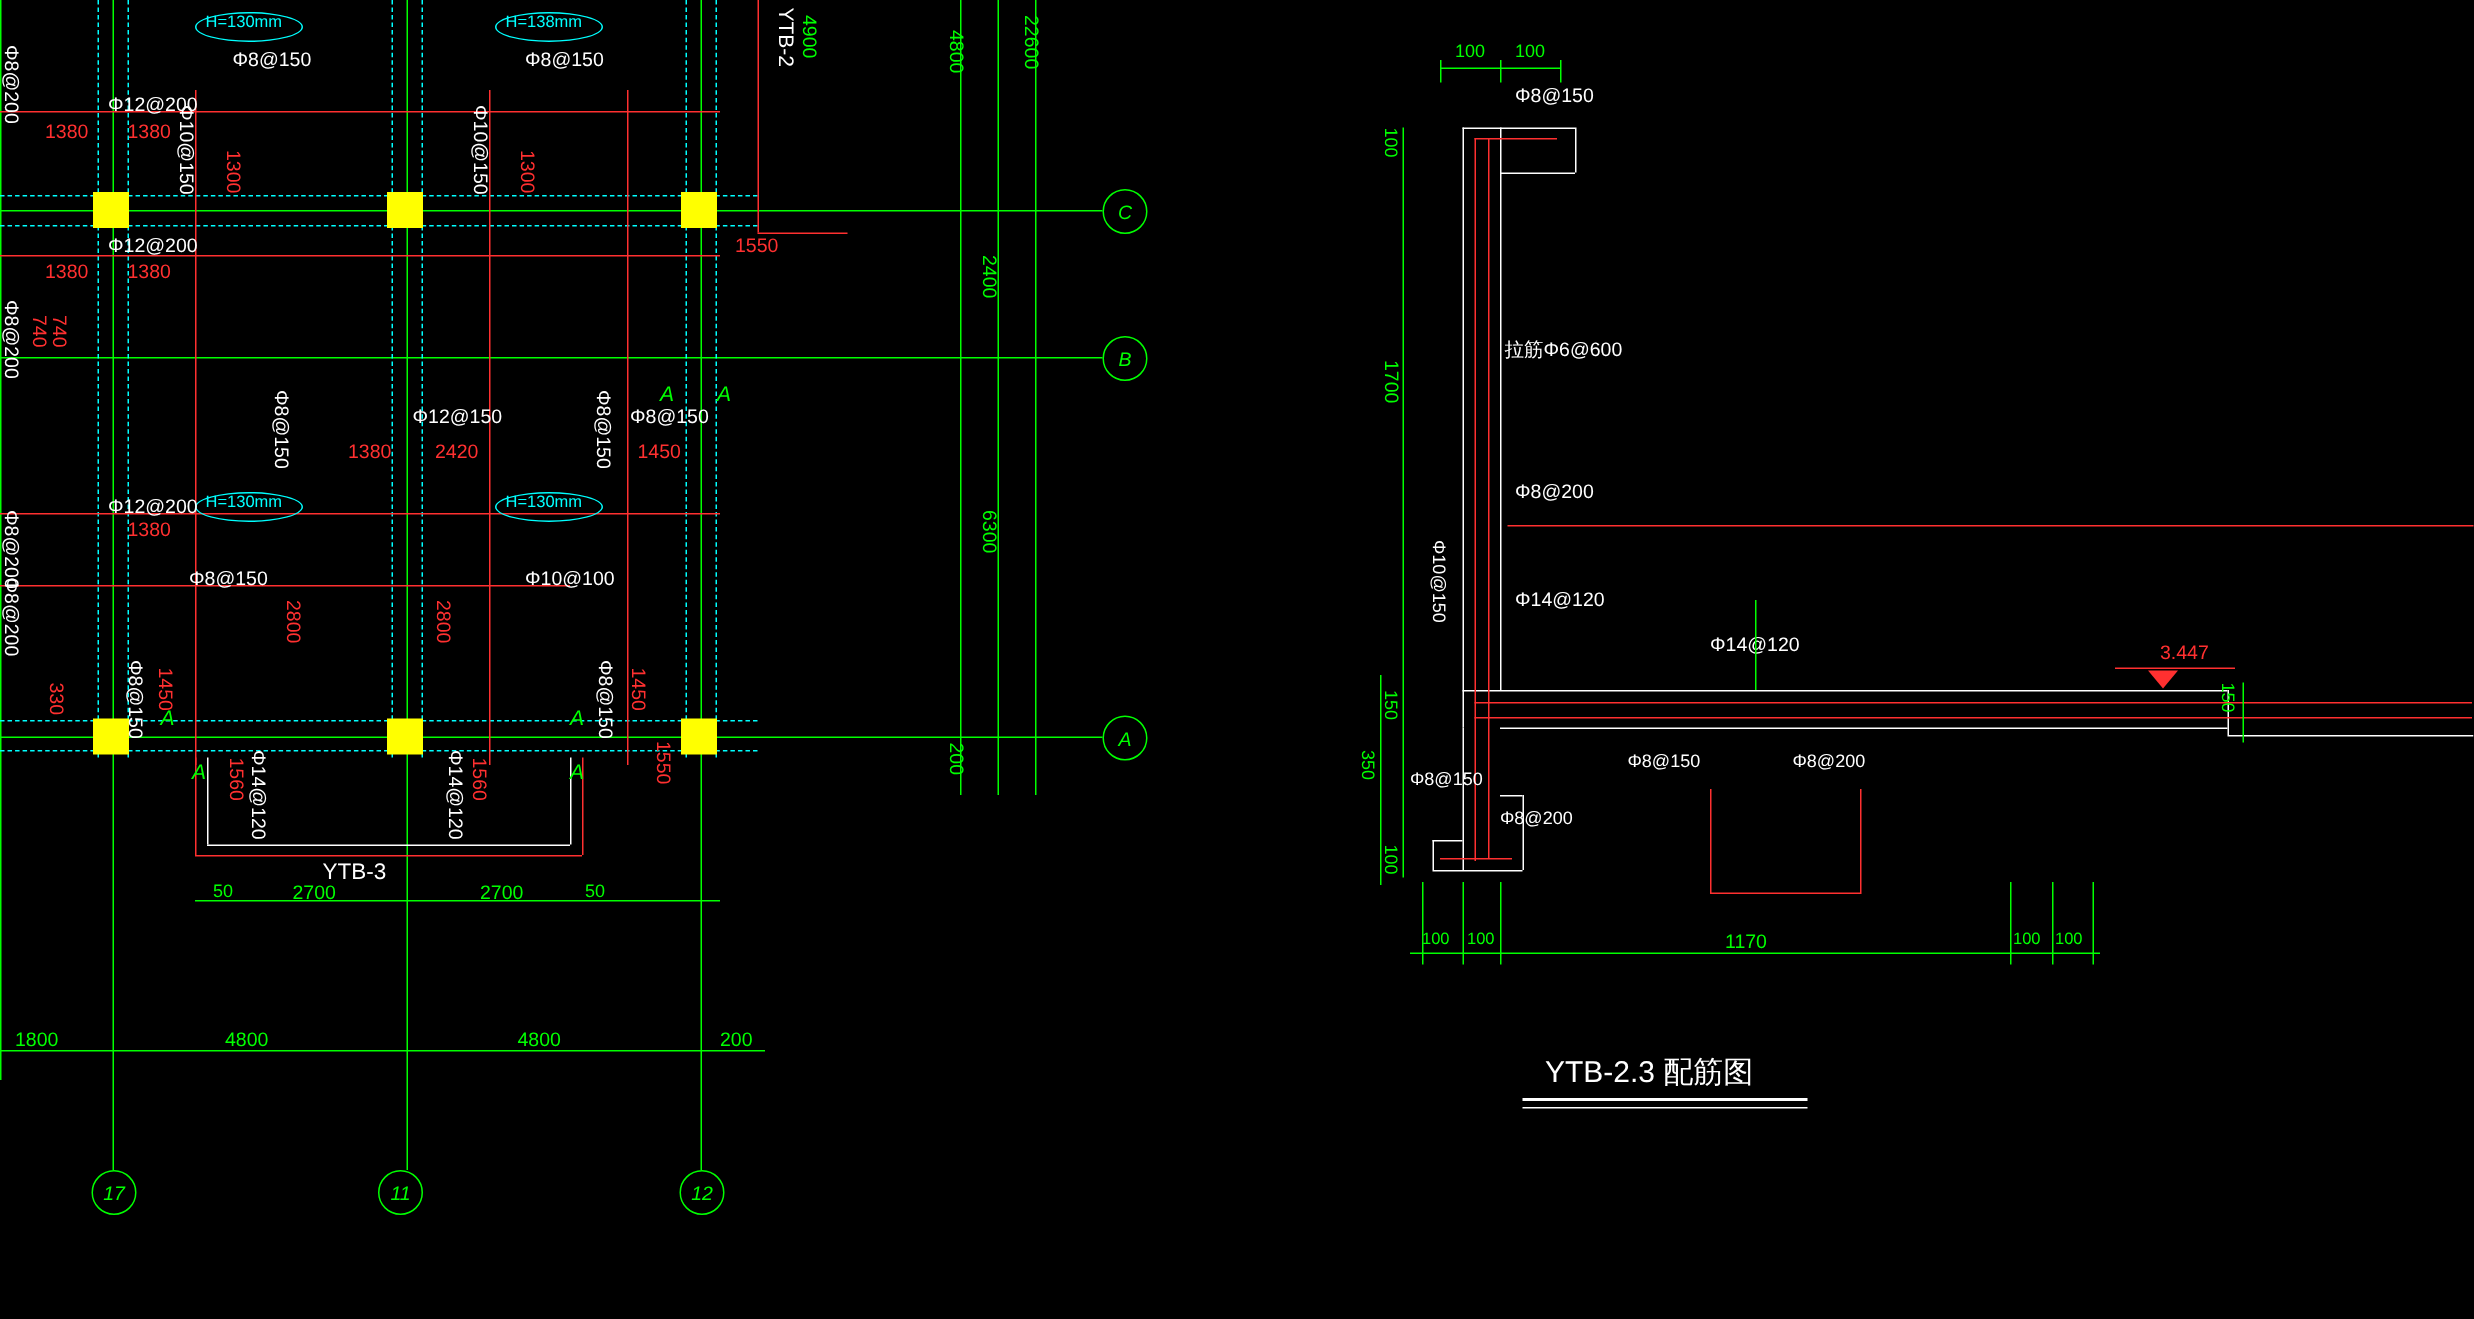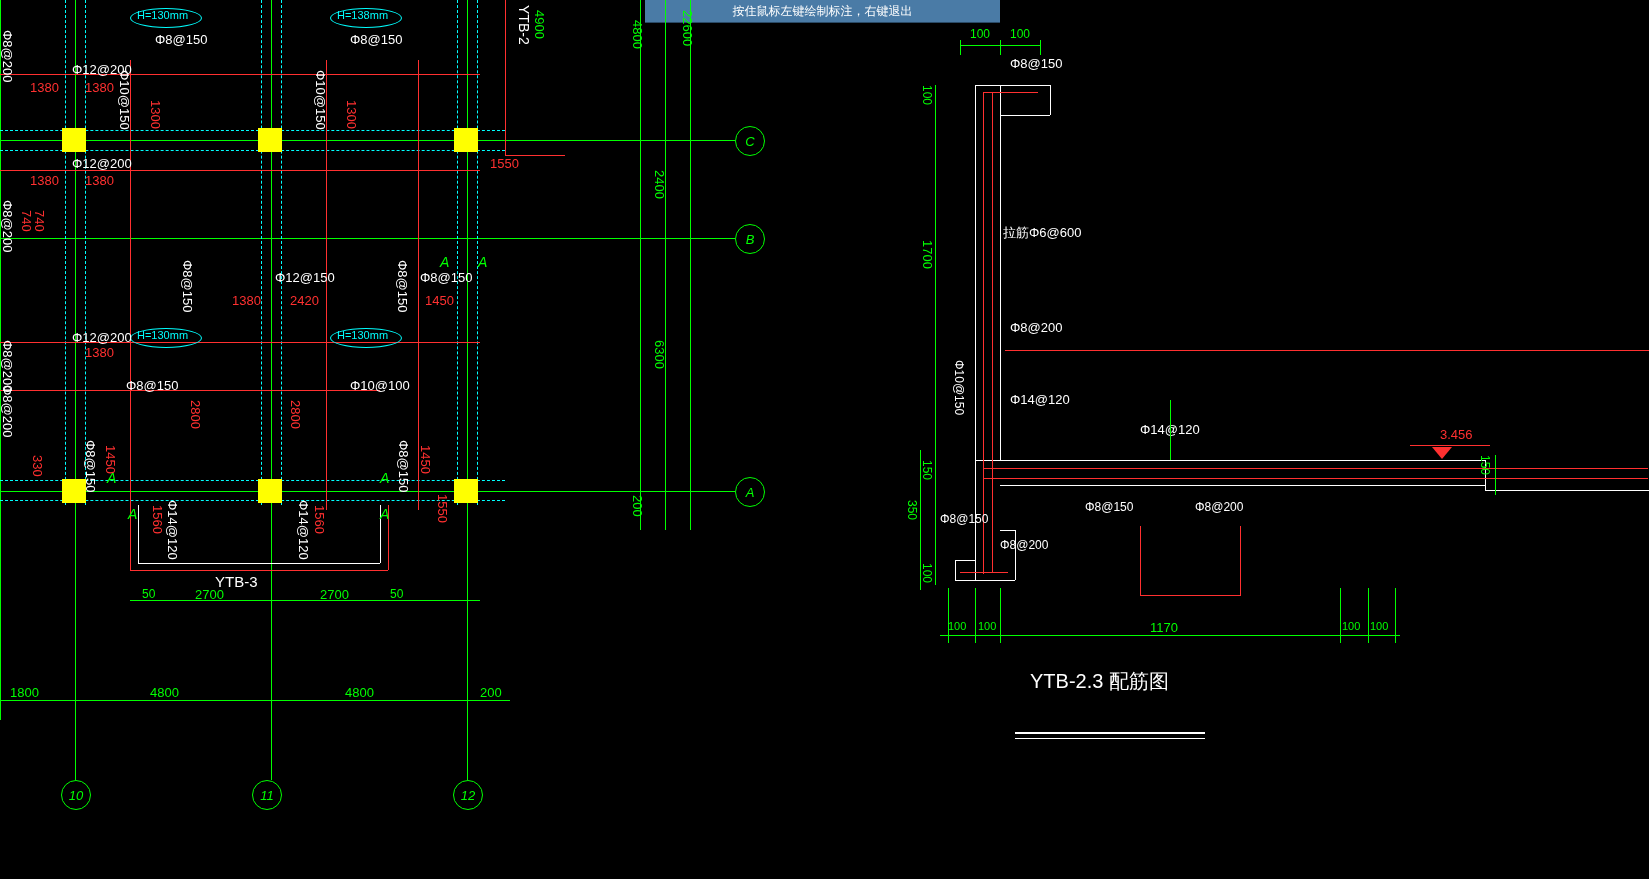--- a/index.html
+++ b/index.html
@@ -22,29 +22,28 @@
   .top-banner{position:absolute;top:0;left:645px;width:355px;height:22px;background:#4a7ba6;border-bottom:1px solid #2a4a66;color:#fff;font-size:12px;text-align:center;line-height:22px}
   .section-letter{position:absolute;font-size:14px;color:#00ff00;font-style:italic}
   .triangle-down{position:absolute;width:0;height:0;border-left:10px solid transparent;border-right:10px solid transparent;border-top:12px solid #ff3030}
   .detail-title{position:absolute;color:#fff;font-size:20px}
 </style>
 </head>
 <body>
 
 <div class="canvas">
 
-  <div class="top-banner">按住鼠标左键绘制标注，右键退出</div>
 
   <div class="line vline green-line" style="left:75px;top:0;height:780px"></div>
   <div class="line vline green-line" style="left:271px;top:0;height:780px"></div>
   <div class="line vline green-line" style="left:467px;top:0;height:780px"></div>
 
   <div class="line vline green-line" style="left:0px;top:0;height:720px"></div>
 
-  <div class="grid-circle" style="left:61px;top:780px">10</div>
+  <div class="grid-circle" style="left:61px;top:780px">17</div>
   <div class="grid-circle" style="left:252px;top:780px">11</div>
   <div class="grid-circle" style="left:453px;top:780px">12</div>
 
   <div class="line hline green-line" style="top:140px;left:0;width:735px"></div>
   <div class="line hline green-line" style="top:238px;left:0;width:735px"></div>
   <div class="line hline green-line" style="top:491px;left:0;width:735px"></div>
 
   <div class="grid-circle" style="left:735px;top:126px">C</div>
   <div class="grid-circle" style="left:735px;top:224px">B</div>
   <div class="grid-circle" style="left:735px;top:477px">A</div>
@@ -225,37 +224,37 @@
   <div class="txt v" style="left:952px;top:360px;font-size:12px">Φ10@150</div>
   <div class="txt" style="left:1010px;top:392px">Φ14@120</div>
   <div class="txt" style="left:1140px;top:422px">Φ14@120</div>
   <div class="txt" style="left:940px;top:512px;font-size:12px">Φ8@150</div>
   <div class="txt" style="left:1000px;top:538px;font-size:12px">Φ8@200</div>
   <div class="txt" style="left:1085px;top:500px;font-size:12px">Φ8@150</div>
   <div class="txt" style="left:1195px;top:500px;font-size:12px">Φ8@200</div>
 
   <div class="triangle-down" style="left:1432px;top:447px"></div>
   <div class="line hline red-line" style="left:1410px;top:445px;width:80px"></div>
-  <div class="txt red" style="left:1440px;top:427px;font-size:13px">3.456</div>
+  <div class="txt red" style="left:1440px;top:427px;font-size:13px">3.447</div>
 
   <div class="txt green v" style="left:1478px;top:455px;font-size:12px">150</div>
   <div class="line vline green-line" style="left:1495px;top:455px;height:40px"></div>
 
   <div class="line hline green-line" style="top:635px;left:940px;width:460px"></div>
   <div class="line vline green-line" style="left:948px;top:588px;height:55px"></div>
   <div class="line vline green-line" style="left:975px;top:588px;height:55px"></div>
   <div class="line vline green-line" style="left:1000px;top:588px;height:55px"></div>
   <div class="line vline green-line" style="left:1340px;top:588px;height:55px"></div>
   <div class="line vline green-line" style="left:1368px;top:588px;height:55px"></div>
   <div class="line vline green-line" style="left:1395px;top:588px;height:55px"></div>
   <div class="txt green" style="left:948px;top:620px;font-size:11px">100</div>
   <div class="txt green" style="left:978px;top:620px;font-size:11px">100</div>
   <div class="txt green" style="left:1150px;top:620px">1170</div>
   <div class="txt green" style="left:1342px;top:620px;font-size:11px">100</div>
   <div class="txt green" style="left:1370px;top:620px;font-size:11px">100</div>
 
-  <div class="detail-title" style="left:1030px;top:668px">YTB-2.3 配筋图</div>
+  <div class="detail-title" style="left:1030px;top:701px">YTB-2.3 配筋图</div>
   <div class="line hline" style="left:1015px;top:732px;width:190px;height:2px;background:#fff"></div>
   <div class="line hline" style="left:1015px;top:738px;width:190px;background:#fff"></div>
 
   <div class="line vline green-line" style="left:1170px;top:400px;height:60px"></div>
 
 </div>
 
 </body></html>

